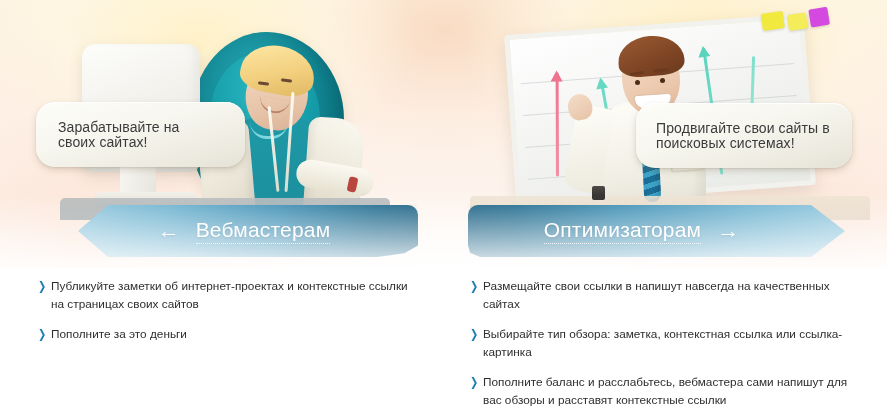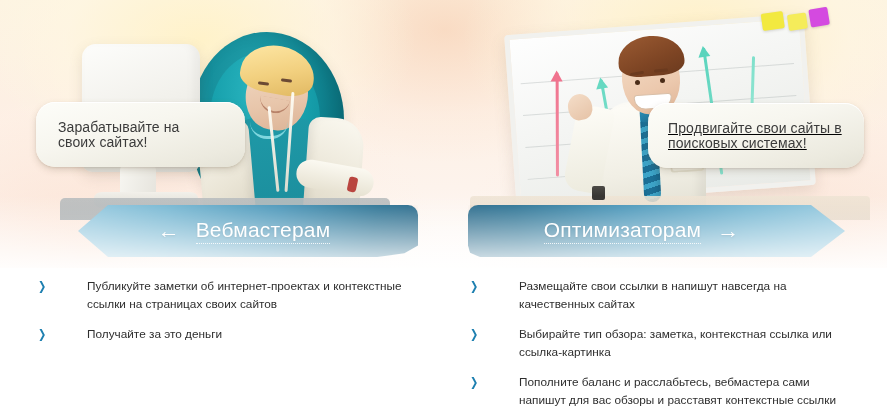--- a/index.html
+++ b/index.html
@@ -372,21 +372,20 @@
     line-height: 17px;
     font-weight: bold;
     transform: scaleX(.82);
     transform-origin: left center;
   }
   .bullet-text {
     color: #2e2e2e;
     font-size: 11.8px;
     line-height: 17.5px;
     letter-spacing: 0;
-    margin-left: 36px;
   }
 </style>
 </head>
 <body>
 
 <div id="stage">
 
   <div class="hero-bg"></div>
 
   <div class="panel panel-left">
@@ -426,21 +425,21 @@
       </div>
     </div>
 
     <div class="bullets bullets-left">
       <div class="bullet-item">
         <span class="bullet-icon">❯</span>
         <span class="bullet-text">Публикуйте заметки об интернет-проектах и контекстные ссылки на страницах своих сайтов</span>
       </div>
       <div class="bullet-item">
         <span class="bullet-icon">❯</span>
-        <span class="bullet-text">Получайте за это деньги</span>
+        <span class="bullet-text">Пополните за это деньги</span>
       </div>
     </div>
 
   </div>
 
   <div class="panel panel-right">
 
     <div class="illo illo-right">
       <div class="whiteboard">
         <div class="wb-line l1"></div>
@@ -466,21 +465,21 @@
       <div class="person-r-hair"></div>
       <div class="person-r-brow b1"></div>
       <div class="person-r-brow b2"></div>
       <div class="person-r-eye e1"></div>
       <div class="person-r-eye e2"></div>
       <div class="person-r-teeth"></div>
       <div class="desk-right"></div>
       <div class="desk-obj"></div>
     </div>
 
-    <div class="bubble bubble-right" style="left:204px;text-decoration:underline;">
+    <div class="bubble bubble-right" style="left:192px;">
       <div class="bubble-text">Продвигайте свои сайты в
 поисковых системах!</div>
     </div>
 
     <div class="ribbon ribbon-right" style="left:24px;">
       <div class="ribbon-inner">
         <span class="ribbon-label">Оптимизаторам</span>
         <span class="ribbon-arrow">→</span>
       </div>
     </div>

